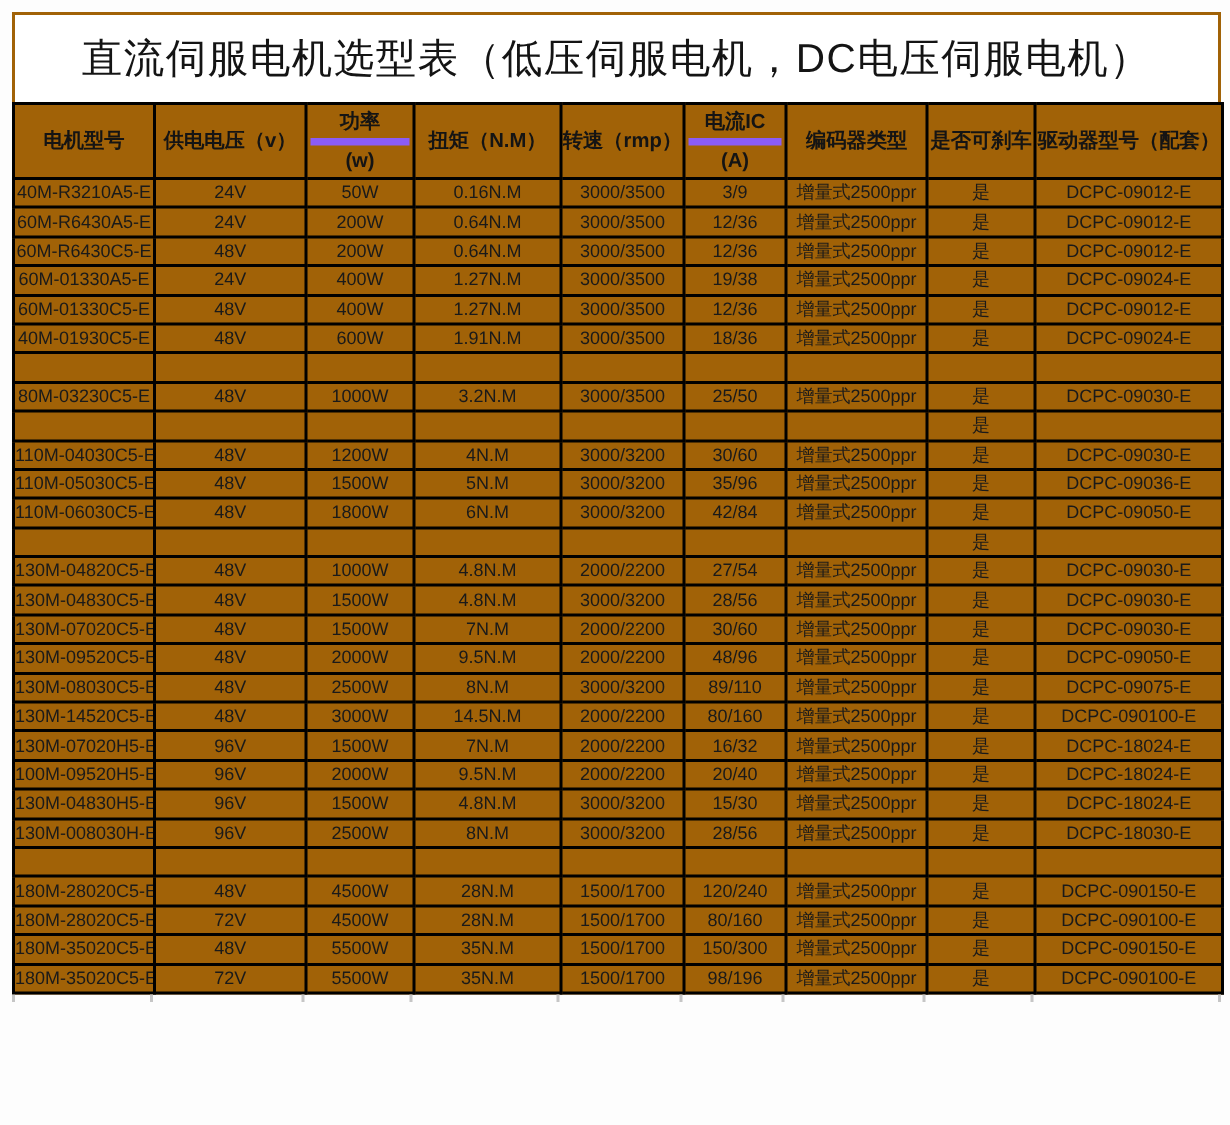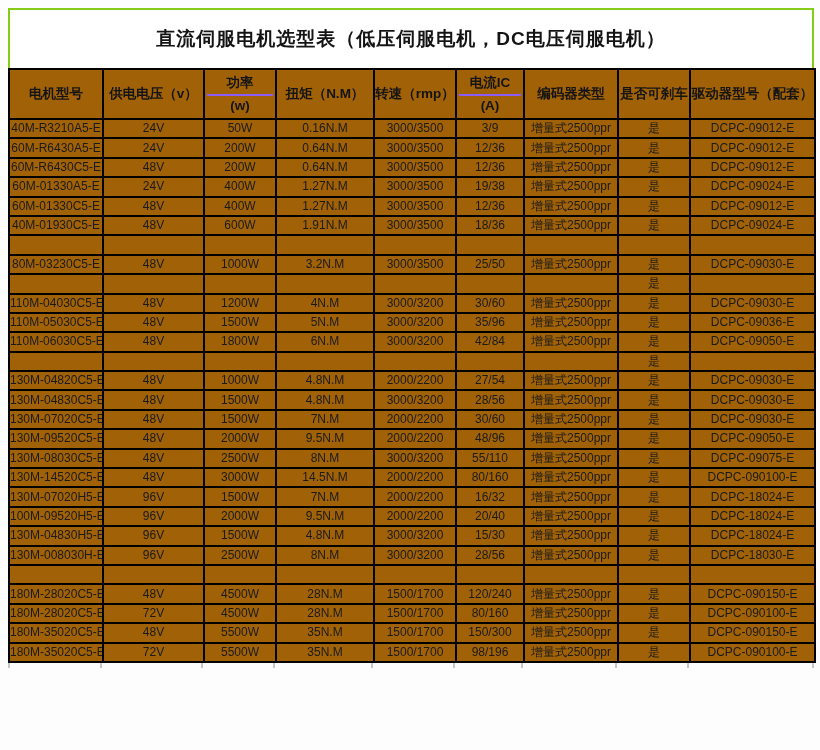--- a/index.html
+++ b/index.html
@@ -3,36 +3,36 @@
 <meta charset="utf-8">
 <style>
   html,body{margin:0;padding:0;}
   body{
     width:820px;height:750px;overflow:hidden;background:#fdfdfd;
     font-family:"Liberation Sans","DejaVu Sans",sans-serif;color:#141414;
     position:relative;
   }
   .sheet{position:absolute;left:8px;top:8px;width:806px;}
   .title-box{
-    box-sizing:border-box;border:2px solid #84cc16;height:62px;width:806px;
+    box-sizing:border-box;border:2px solid #a16207;height:62px;width:806px;
     display:flex;align-items:center;justify-content:center;
-    font-size:19px;font-weight:bold;letter-spacing:1px;background:#fff;
+    font-size:27px;font-weight:normal;letter-spacing:1px;background:#fff;
     white-space:nowrap;
   }
   table{
     border-collapse:collapse;table-layout:fixed;width:806px;margin-top:-2px;
     background:#a16207;
   }
   th,td{
     border:2px solid #000;text-align:center;vertical-align:middle;
     overflow:hidden;white-space:nowrap;padding:0;
   }
   thead th{height:48px;font-size:13.5px;font-weight:bold;}
   .hl{line-height:1.25;}
-  .hl-top{display:block;border-bottom:2px solid #8b5cf6;padding:2px 8px 2px;margin:0 2px;}
+  .hl-top{display:block;border-bottom:5px solid #8b5cf6;padding:2px 8px 2px;margin:0 2px;}
   .hl-bot{display:block;padding:2px 0 1px;}
   tbody td{height:17.4px;font-size:12px;line-height:17px;color:#1a1a1a;}
   tbody tr[data-name="separator-row"] td{color:#1a1a1a;}
   .partial-row{display:flex;height:5px;width:806px;box-sizing:border-box;}
   .partial-row .pc{box-sizing:border-box;border-right:2px solid #c6c6c6;height:5px;}
   .partial-row .pc:first-child{border-left:2px solid #c6c6c6;}
 </style>
 </head>
 <body>
 
@@ -270,21 +270,21 @@
           <td data-name="cell-encoder-type">增量式2500ppr</td>
           <td data-name="cell-brake-available">是</td>
           <td data-name="cell-driver-model">DCPC-09050-E</td>
         </tr>
         <tr data-name="table-row">
           <td data-name="cell-motor-model">130M-08030C5-E</td>
           <td data-name="cell-supply-voltage">48V</td>
           <td data-name="cell-power">2500W</td>
           <td data-name="cell-torque">8N.M</td>
           <td data-name="cell-speed">3000/3200</td>
-          <td data-name="cell-current">55/110</td>
+          <td data-name="cell-current">89/110</td>
           <td data-name="cell-encoder-type">增量式2500ppr</td>
           <td data-name="cell-brake-available">是</td>
           <td data-name="cell-driver-model">DCPC-09075-E</td>
         </tr>
         <tr data-name="table-row">
           <td data-name="cell-motor-model">130M-14520C5-E</td>
           <td data-name="cell-supply-voltage">48V</td>
           <td data-name="cell-power">3000W</td>
           <td data-name="cell-torque">14.5N.M</td>
           <td data-name="cell-speed">2000/2200</td>

